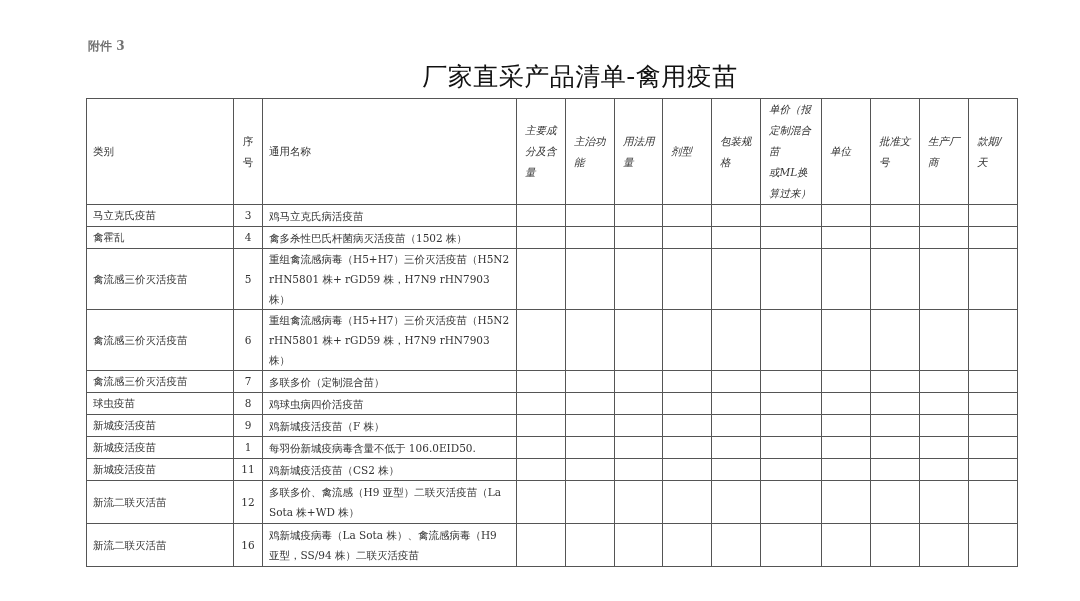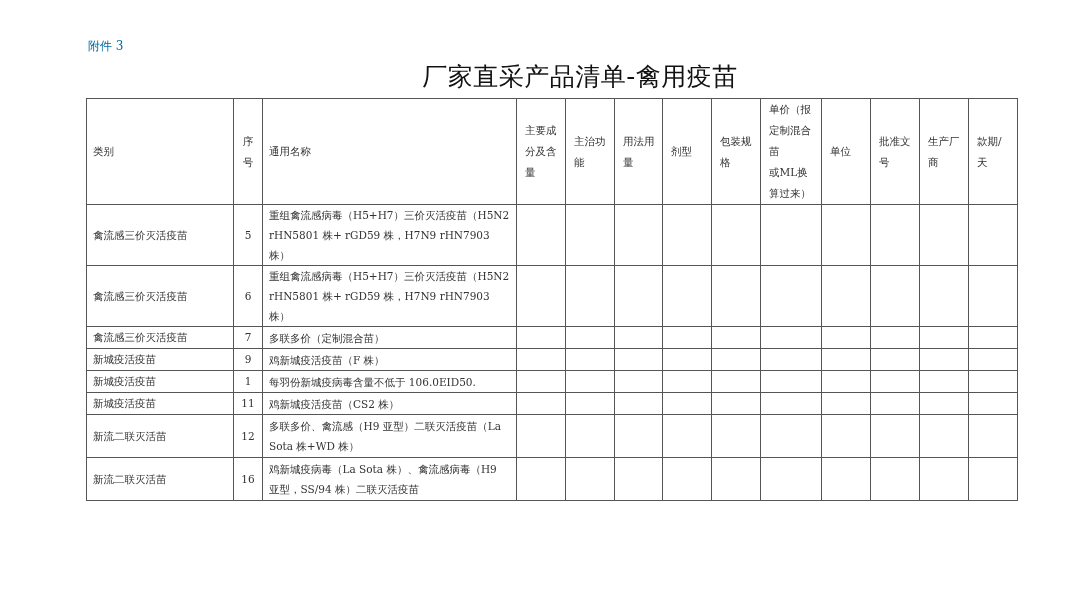--- a/index.html
+++ b/index.html
@@ -1,30 +1,30 @@
 <!DOCTYPE html>
 <html><head>
 <meta charset="utf-8">
 <style>
   html, body { margin: 0; padding: 0; background: #ffffff; }
   body { width: 1080px; height: 601px; position: relative; overflow: hidden;
          font-family: "DejaVu Serif", "Liberation Serif", serif; color: #222; }
-  .attachment { position: absolute; left: 88px; top: 38px; font-size: 12px; color: #0369a1; }
+  .attachment { position: absolute; left: 88px; top: 38px; font-size: 12px; color: #737373; font-weight: bold; }
   .title { position: absolute; left: 0; top: 60px; width: 1160px; text-align: center;
            font-size: 25px; color: #111; letter-spacing: 0.5px; font-family: "DejaVu Sans", sans-serif; }
   table { position: absolute; left: 86px; top: 98px; border-collapse: collapse; table-layout: fixed; }
   td, th { border: 1px solid #555; font-size: 10.5px; font-weight: normal; color: #333;
            padding: 0 6px; vertical-align: middle; text-align: left; line-height: 21px; overflow: hidden; }
   th { font-size: 10.5px; line-height: 21px; }
   th.seq, td.seq { text-align: center; padding: 0 2px; }
   tr.h { height: 80px; }
   tr.s { height: 22px; }
   tr.d { height: 43px; }
   td.name { line-height: 20px; }
-  th.small { padding: 0 4px 0 8px; }
+  th.small { padding: 0 4px 0 8px; font-style: italic; }
 </style>
 </head>
 <body>
 
 <div class="attachment">附件 3</div>
 <div class="title">厂家直采产品清单-禽用疫苗</div>
 
 <table>
   <colgroup>
     <col style="width:147px">
@@ -52,20 +52,50 @@
       <th class="small"><span>剂型</span></th>
       <th class="small"><span>包装规</span><br><span>格</span></th>
       <th class="small"><span>单价（报</span><br><span>定制混合苗</span><br><span>或ML换</span><br><span>算过来）</span></th>
       <th class="small"><span>单位</span></th>
       <th class="small"><span>批准文</span><br><span>号</span></th>
       <th class="small"><span>生产厂</span><br><span>商</span></th>
       <th class="small"><span>款期/</span><br><span>天</span></th>
     </tr>
   </thead>
   <tbody>
+    <tr class="s">
+      <td>马立克氏疫苗</td>
+      <td class="seq">3</td>
+      <td class="name">鸡马立克氏病活疫苗</td>
+      <td></td>
+        <td></td>
+        <td></td>
+        <td></td>
+        <td></td>
+        <td></td>
+        <td></td>
+        <td></td>
+        <td></td>
+        <td></td>
+    </tr>
+    <tr class="s">
+      <td>禽霍乱</td>
+      <td class="seq">4</td>
+      <td class="name">禽多杀性巴氏杆菌病灭活疫苗（1502 株）</td>
+      <td></td>
+        <td></td>
+        <td></td>
+        <td></td>
+        <td></td>
+        <td></td>
+        <td></td>
+        <td></td>
+        <td></td>
+        <td></td>
+    </tr>
     <tr class="d">
       <td>禽流感三价灭活疫苗</td>
       <td class="seq">5</td>
       <td class="name">重组禽流感病毒（H5+H7）三价灭活疫苗（H5N2 rHN5801 株+ rGD59 株，H7N9 rHN7903 株）</td>
       <td></td>
         <td></td>
         <td></td>
         <td></td>
         <td></td>
         <td></td>
@@ -86,20 +116,35 @@
         <td></td>
         <td></td>
         <td></td>
         <td></td>
         <td></td>
     </tr>
     <tr class="s">
       <td>禽流感三价灭活疫苗</td>
       <td class="seq">7</td>
       <td class="name">多联多价（定制混合苗）</td>
+      <td></td>
+        <td></td>
+        <td></td>
+        <td></td>
+        <td></td>
+        <td></td>
+        <td></td>
+        <td></td>
+        <td></td>
+        <td></td>
+    </tr>
+    <tr class="s">
+      <td>球虫疫苗</td>
+      <td class="seq">8</td>
+      <td class="name">鸡球虫病四价活疫苗</td>
       <td></td>
         <td></td>
         <td></td>
         <td></td>
         <td></td>
         <td></td>
         <td></td>
         <td></td>
         <td></td>
         <td></td>

